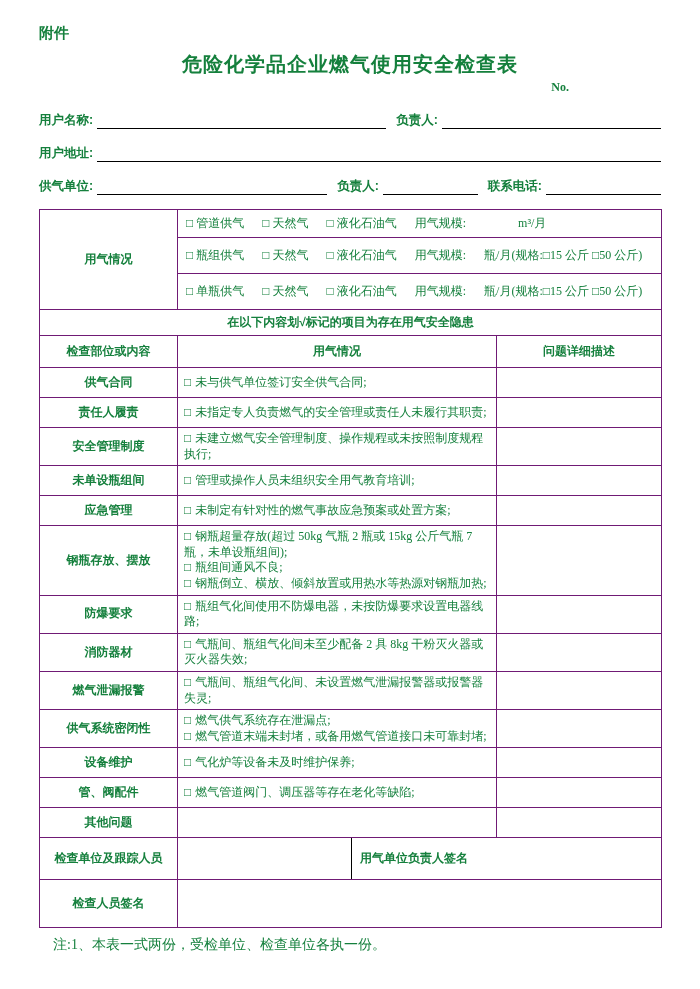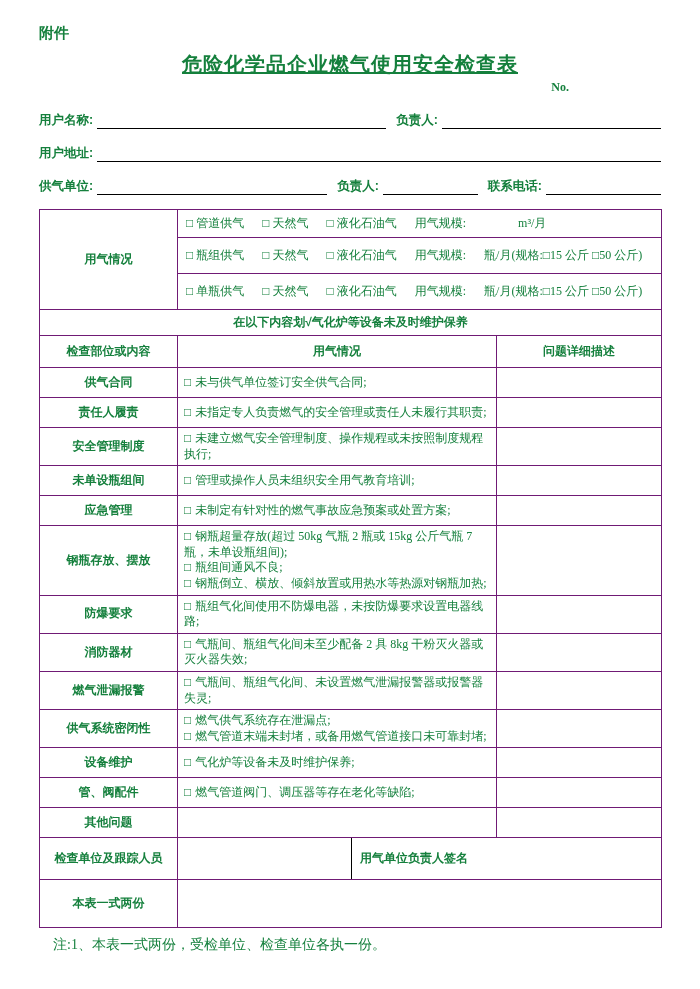--- a/index.html
+++ b/index.html
@@ -21,21 +21,20 @@
     font-size: 15px;
     font-family: "Liberation Sans", "DejaVu Sans", sans-serif;
   }
   .title {
     margin: 8px 0 0 0;
     text-align: center;
     font-size: 20px;
     font-weight: bold;
     letter-spacing: 1px;
     font-family: "Liberation Sans", "DejaVu Sans", sans-serif;
-    text-decoration: underline;
   }
   .no-line {
     text-align: right;
     padding-right: 92px;
     font-weight: bold;
     font-size: 12px;
     height: 16px;
     margin-top: 2px;
   }
 
@@ -191,21 +190,21 @@
           <span class="seg" data-bind="gas.rows.1.segments.0">□ 瓶组供气</span><span class="seg" data-bind="gas.rows.1.segments.1">□ 天然气</span><span class="seg" data-bind="gas.rows.1.segments.2">□ 液化石油气</span><span class="seg" data-bind="gas.rows.1.segments.3">用气规模:</span><span class="seg" data-bind="gas.rows.1.segments.4">瓶/月(规格:□15 公斤 □50 公斤)</span>
         </td>
       </tr>
       <tr class="r-gas3">
         <td class="gas-cell" colspan="2">
           <span class="seg" data-bind="gas.rows.2.segments.0">□ 单瓶供气</span><span class="seg" data-bind="gas.rows.2.segments.1">□ 天然气</span><span class="seg" data-bind="gas.rows.2.segments.2">□ 液化石油气</span><span class="seg" data-bind="gas.rows.2.segments.3">用气规模:</span><span class="seg" data-bind="gas.rows.2.segments.4">瓶/月(规格:□15 公斤 □50 公斤)</span>
         </td>
       </tr>
 
       <tr class="notice-row">
-        <td colspan="3" data-bind="notice">在以下内容划√气化炉等设备未及时维护保养</td>
+        <td colspan="3" data-bind="notice">在以下内容划√标记的项目为存在用气安全隐患</td>
       </tr>
 
       <tr class="head-row">
         <td data-bind="table.headers.0">检查部位或内容</td>
         <td data-bind="table.headers.1">用气情况</td>
         <td data-bind="table.headers.2">问题详细描述</td>
       </tr>
     </tbody>
 
     <tbody>
@@ -307,21 +306,21 @@
       <tr class="unit-row">
         <td class="lbl" data-bind="footer.inspect_unit_label">检查单位及跟踪人员</td>
         <td class="split-cell" colspan="2">
           <div class="split">
             <div class="split-left"></div>
             <div class="split-right" data-bind="footer.user_sign_label">用气单位负责人签名</div>
           </div>
         </td>
       </tr>
       <tr class="sign-row">
-        <td class="lbl" data-bind="footer.inspector_sign_label">本表一式两份</td>
+        <td class="lbl" data-bind="footer.inspector_sign_label">检查人员签名</td>
         <td colspan="2"></td>
       </tr>
     </tbody>
   </table>
 
   <div class="note" data-bind="note">注:1、本表一式两份，受检单位、检查单位各执一份。</div>
 
 </div>
 
 </body></html>

